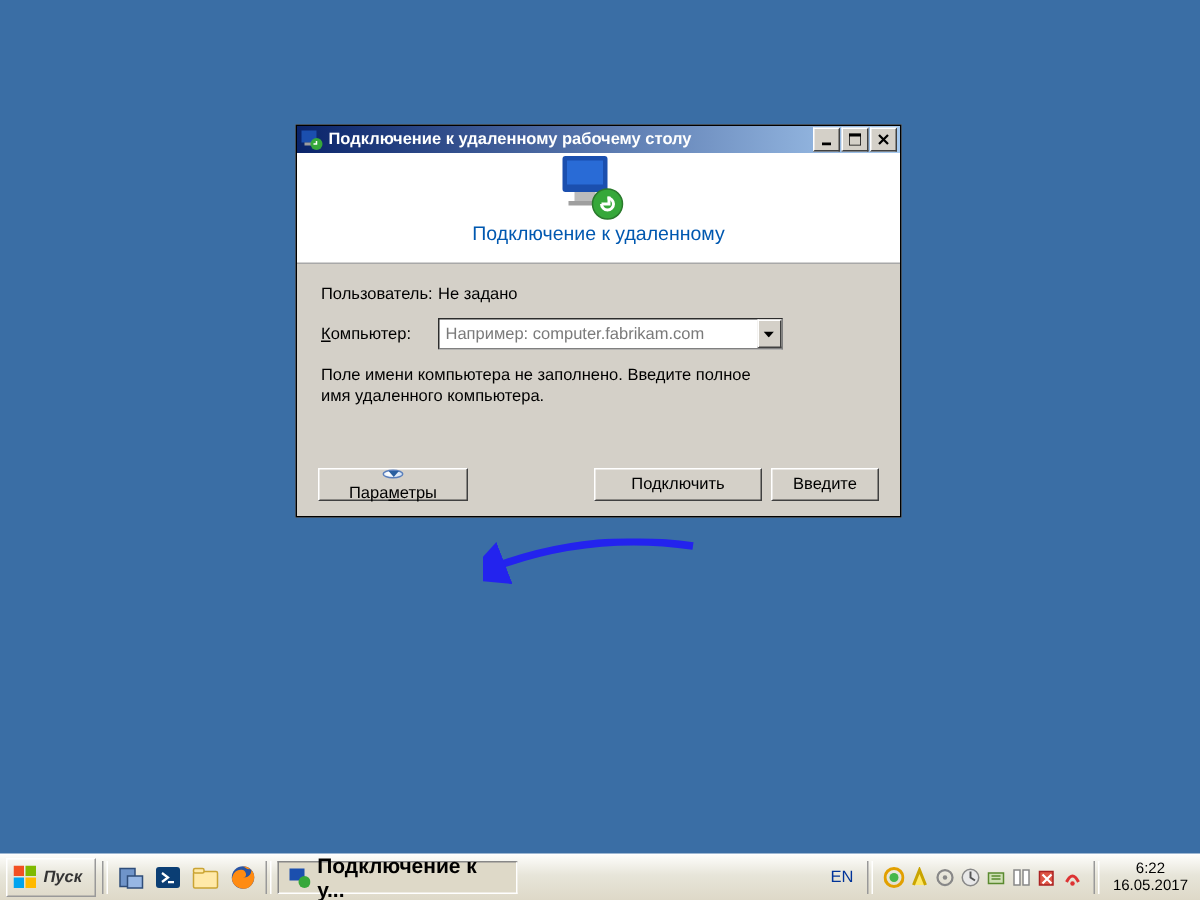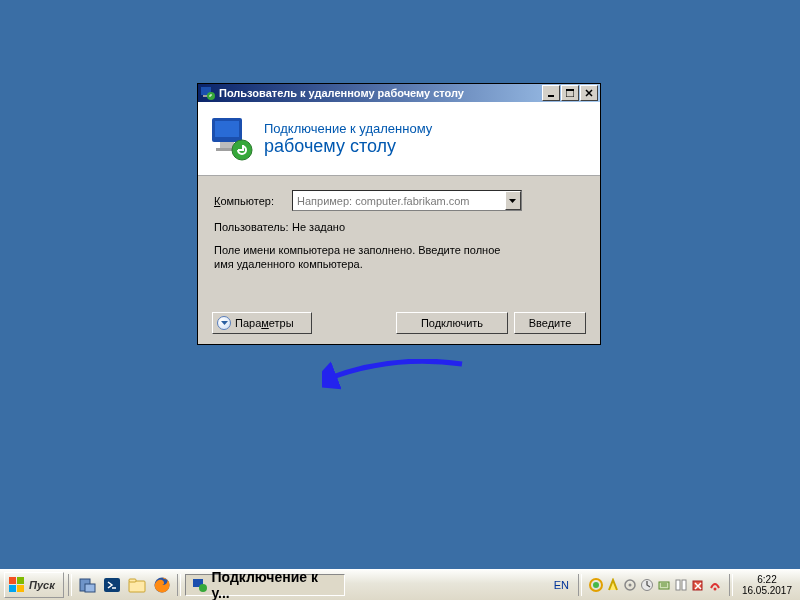--- a/index.html
+++ b/index.html
@@ -67,20 +67,21 @@
 
   
   .banner {
     height: 74px;
     background: #fff;
     display: flex;
     align-items: center;
     padding: 0 10px;
     box-sizing: border-box;
     border-bottom: 1px solid #a8a8a8;
+    flex-direction: column;
   }
   .banner-icon {
     width: 46px;
     height: 46px;
     margin-right: 10px;
   }
   .banner-text-top {
     color: #0058b0;
     font-size: 13px;
   }
@@ -143,21 +144,21 @@
     border-left: 1px solid #fff;
     border-right: 1px solid #404040;
     border-bottom: 1px solid #404040;
     font-size: 11px;
     display: flex;
     align-items: center;
     justify-content: center;
     padding: 0 4px;
     box-sizing: border-box;
   }
-  .btn-options { width: 100px; justify-content: flex-start; gap:4px; padding-left:4px;}
+  .btn-options { width: 100px; justify-content: flex-start; gap:4px; padding-left:4px;flex-direction:column;}
   .btn-options .ul { text-decoration: underline; }
   .btn-connect { width: 112px; margin-left: auto; }
   .btn-help { width: 72px; margin-left: 6px; }
   .expand-circle {
     width: 14px;
     height: 14px;
     border-radius: 50%;
     border: 1px solid #5a7fbc;
     background: radial-gradient(circle at 30% 30%, #fff, #cfe0f5);
     display:flex;align-items:center;justify-content:center;
@@ -276,21 +277,21 @@
 <div class="dialog">
   <div class="titlebar">
     <span class="tb-icon">
       <svg width="16" height="16">
         <rect x="1" y="2" width="10" height="8" fill="#1b4fae"></rect>
         <rect x="3" y="10" width="6" height="2" fill="#9e9e9e"></rect>
         <circle cx="11" cy="11" r="4" fill="#36a83a"></circle>
         <path d="M9 11 l2 0 l0 -2" stroke="#fff" stroke-width="1" fill="none"></path>
       </svg>
     </span>
-    <span class="tb-text">Пользователь к удаленному рабочему столу</span>
+    <span class="tb-text">Подключение к удаленному рабочему столу</span>
     <div class="tb-buttons">
       <div class="tb-btn">
         <svg width="8" height="8">
             <rect x="1" y="6" width="6" height="2" fill="#000"></rect>
           </svg>
       </div>
       <div class="tb-btn">
         <svg width="8" height="8">
             <rect x="0" y="0" width="8" height="8" fill="none" stroke="#000"></rect>
             <rect x="0" y="0" width="8" height="2" fill="#000"></rect>
@@ -312,39 +313,38 @@
         <rect x="12" y="26" width="14" height="6" fill="#bcbcbc"></rect>
         <rect x="8" y="32" width="22" height="3" fill="#9f9f9f"></rect>
         <circle cx="34" cy="34" r="10" fill="#36a83a"></circle>
         <circle cx="34" cy="34" r="10" fill="none" stroke="#2a7a2c" stroke-width="1"></circle>
         <path d="M30 34 l5 0 l0 -5" stroke="#fff" stroke-width="2" fill="none"></path>
         <path d="M30 34 a4 4 0 1 0 4 -4" stroke="#fff" stroke-width="2" fill="none"></path>
       </svg>
     </span>
     <div>
       <div class="banner-text-top">Подключение к удаленному</div>
-      <div class="banner-text-bottom">рабочему столу</div>
     </div>
   </div>
 
   <div class="body-area">
+    <div class="row">
+      <div class="row-label">Пользователь:</div>
+      <div>Не задано</div>
+    </div>
     <div class="row">
       <div class="row-label"><span class="ul">К</span><span>омпьютер:</span></div>
       <div class="combo">
         <input type="text" placeholder="Например: computer.fabrikam.com" style="">
         <div class="drop">
           <svg width="7" height="4">
               <path d="M0 0 L7 0 L3.5 4 Z" fill="#000"></path>
             </svg>
         </div>
       </div>
-    </div>
-    <div class="row">
-      <div class="row-label">Пользователь:</div>
-      <div>Не задано</div>
     </div>
     <div class="info-text">Поле имени компьютера не заполнено. Введите полное имя удаленного компьютера.</div>
   </div>
 
   <div class="btn-row">
     <div class="win-btn btn-options">
       <span class="expand-circle">
           <svg width="7" height="4">
             <path d="M0 0 L7 0 L3.5 4 Z" fill="#2a5fa0"></path>
           </svg>

